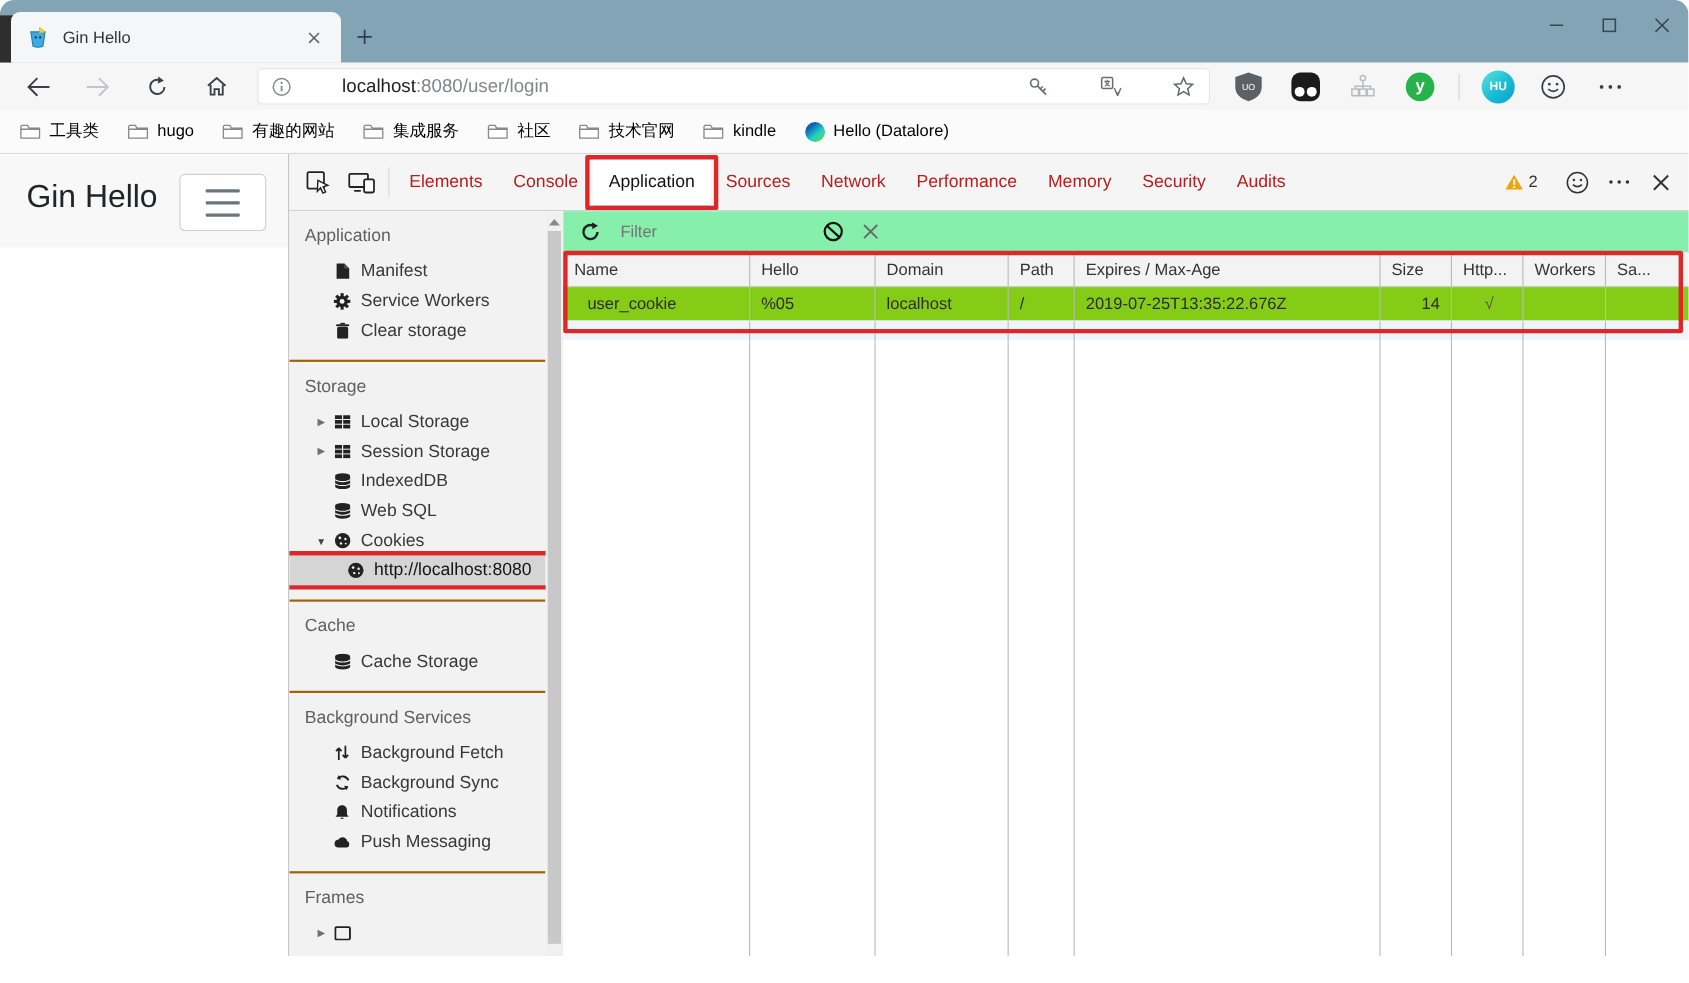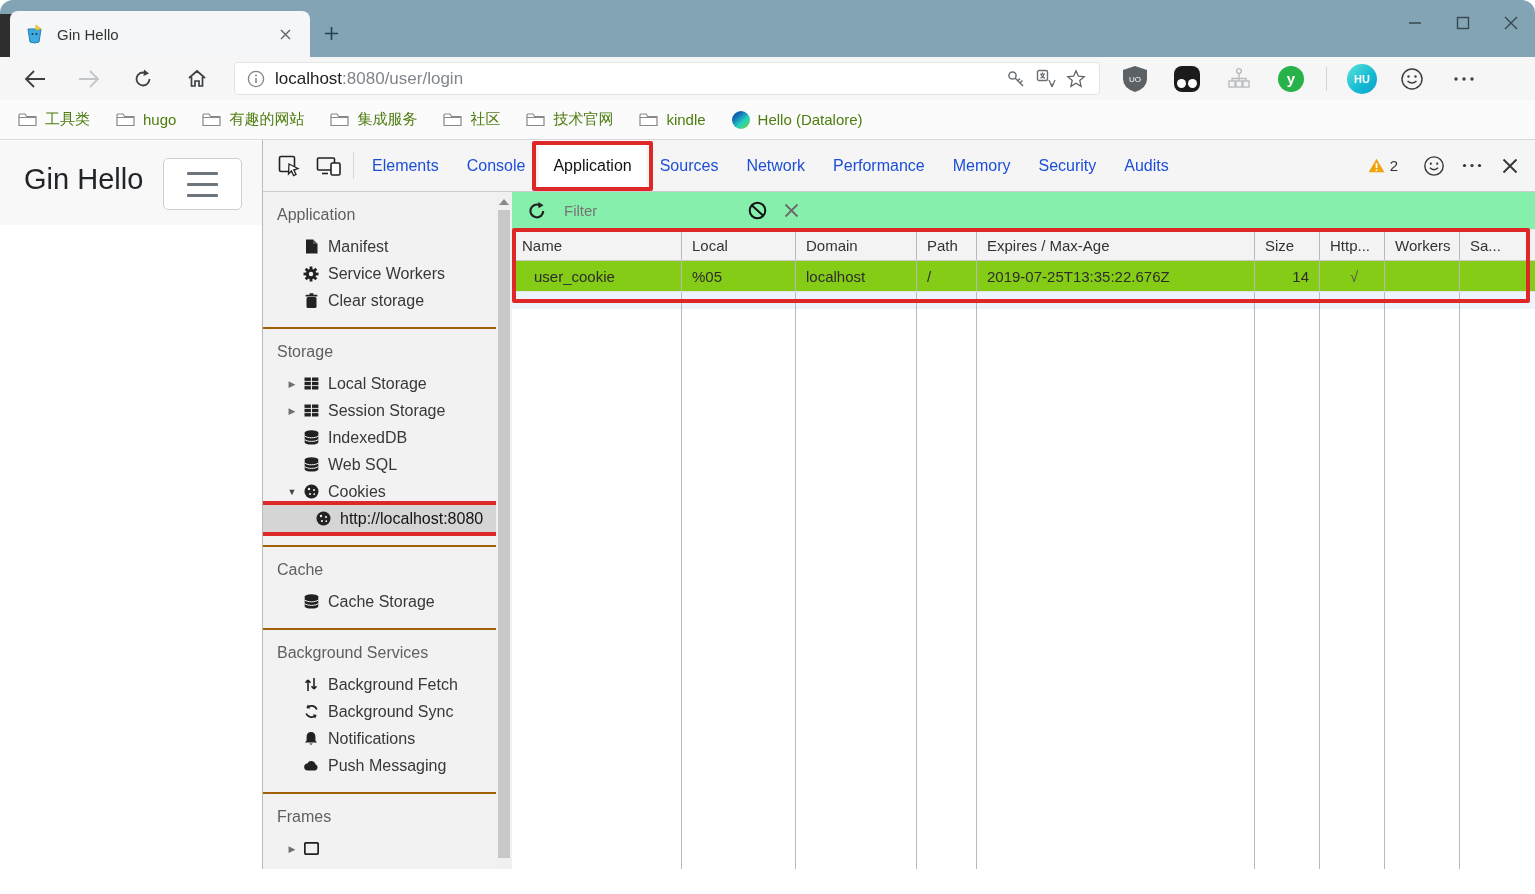--- a/index.html
+++ b/index.html
@@ -16,58 +16,58 @@
   .tab-close { width:26px; height:26px; display:flex; align-items:center; justify-content:center; border-radius:4px; }
   .newtab-btn { position:absolute; left:318px; top:20px; width:26px; height:26px; display:flex; align-items:center; justify-content:center; }
   .win-controls { position:absolute; right:0; top:0; height:46px; display:flex; }
   .win-btn { width:48px; height:46px; display:flex; align-items:center; justify-content:center; }
 
   
   .navbar { position:absolute; left:0; top:57px; width:1535px; height:43px; background:#f6f6f6; display:flex; align-items:center; }
   .nav-ic { width:34px; height:34px; display:flex; align-items:center; justify-content:center; border-radius:4px; margin-left:20px; }
   .nav-ic.first { margin-left:18px; }
   .addressbar { margin-left:20px; width:866px; height:33px; background:#fff; border:1px solid #e4e4e4; border-radius:4px;
-                display:flex; align-items:center; padding:0 8px 0 12px; }
+                display:flex; align-items:center; padding:0 8px 0 12px;gap:36px; }
   .url { font-size:17px; margin-left:10px; flex:1; white-space:nowrap; overflow:hidden; }
   .url .host { color:#202124; }
   .url .rest { color:#80868b; }
   .addr-ic { width:30px; height:28px; display:flex; align-items:center; justify-content:center; border-radius:3px; }
   .ext-ic { width:34px; height:34px; display:flex; align-items:center; justify-content:center; margin-left:18px; }
   .nav-sep { width:1px; height:24px; background:#d4d4d4; margin-left:18px; }
   .avatar { width:30px; height:30px; border-radius:50%; background:linear-gradient(135deg,#5fe3d8 0%,#18bcd6 55%,#0aa0c8 100%);
             color:#fff; font-size:11px; font-weight:bold; display:flex; align-items:center; justify-content:center; margin-left:20px; }
   .squircle { width:26px; height:26px; background:#1b1b1b; border-radius:8px; position:relative; }
   .squircle i { position:absolute; bottom:4px; width:9px; height:9px; background:#fff; border-radius:50%; }
   .squircle i.l { left:3px; } .squircle i.r { right:3px; }
   .greeny { width:26px; height:26px; border-radius:50%; background:#27b24a; color:#fff; font-weight:bold; font-size:15px;
             display:flex; align-items:center; justify-content:center; }
 
   
   .bookmarks { position:absolute; left:0; top:100px; width:1535px; height:40px; background:#fbfbfb;
                border-bottom:1px solid #d8d8d8; display:flex; align-items:center; padding-left:18px; }
   .bm { display:flex; align-items:center; margin-right:26px; }
-  .bm-label { font-size:15px; color:#4d7c0f; margin-left:8px; white-space:nowrap; }
+  .bm-label { font-size:15px; color:#000000; margin-left:8px; white-space:nowrap; }
   .datalore-ic { width:18px; height:18px; border-radius:50%; background:linear-gradient(140deg,#1262b3 25%,#21d0c3 60%,#7ad71f 100%); }
 
   
   .page-panel { position:absolute; left:0; top:141px; width:262px; height:753px; background:#fff; }
   .page-nav { height:84px; background:#f8f8f8; position:relative; }
   .page-title { position:absolute; left:24px; top:22px; font-size:29px; color:#212529; }
   .burger { position:absolute; left:163px; top:17px; width:79px; height:52px; border:1px solid #d0d0d0; border-radius:5px;
             background:#fff; display:flex; flex-direction:column; align-items:center; justify-content:center; gap:8px; }
   .burger span { display:block; width:31px; height:3px; background:#6c757d; border-radius:1px; }
 
   
   .devtools { position:absolute; left:262px; top:140px; width:1273px; height:754px; background:#fff; border-left:1px solid #b9b9b9; }
   .dt-tabs { position:absolute; left:0; top:0; width:1273px; height:52px; background:#f5f5f5; border-bottom:1px solid #ccc;
              display:flex; align-items:stretch; }
   .dt-ic { width:40px; display:flex; align-items:center; justify-content:center; }
   .dt-ic.firstpad { margin-left:6px; }
   .dt-vsep { width:1px; background:#d9d9d9; margin:12px 4px; }
-  .dt-tab { display:flex; align-items:center; padding:0 14px; font-size:16px; color:#1d4ed8; position:relative; }
+  .dt-tab { display:flex; align-items:center; padding:0 14px; font-size:16px; color:#b91c1c; position:relative; }
   .dt-tab.active { background:#fff; color:#111; border-bottom:4px solid #2b7cd8; padding-top:4px; }
   .dt-right { margin-left:auto; display:flex; align-items:center; padding-right:10px; }
   .warn-group { display:flex; align-items:center; margin-right:14px; }
   .warn-count { font-size:15px; color:#333; margin-left:5px; }
   .dt-rbtn { width:32px; height:32px; display:flex; align-items:center; justify-content:center; margin-left:6px; }
 
   .dt-body { position:absolute; left:0; top:52px; width:1273px; height:702px; display:flex; }
 
   
   .dt-sidebar { width:233px; background:#f2f2f2; overflow:hidden; font-size:16px; position:relative; }
@@ -638,21 +638,21 @@
           <div class="ck-tool">
             <svg width="15" height="15" viewBox="0 0 15 15">
                 <path d="M1.5 1.5 L13.5 13.5 M13.5 1.5 L1.5 13.5" stroke="#6a6a6a" stroke-width="1.8"></path>
               </svg>
           </div>
         </div>
 
         <div class="ck-tablewrap">
           <div class="ck-row ck-head">
             <div class="ck-cell c0">Name</div>
-            <div class="ck-cell c1">Local</div>
+            <div class="ck-cell c1">Hello</div>
             <div class="ck-cell c2">Domain</div>
             <div class="ck-cell c3">Path</div>
             <div class="ck-cell c4">Expires / Max-Age</div>
             <div class="ck-cell c5">Size</div>
             <div class="ck-cell c6">Http...</div>
             <div class="ck-cell c7">Workers</div>
             <div class="ck-cell c8">Sa...</div>
           </div>
           <div class="ck-row ck-data">
             <div class="ck-cell c0">user_cookie</div>

